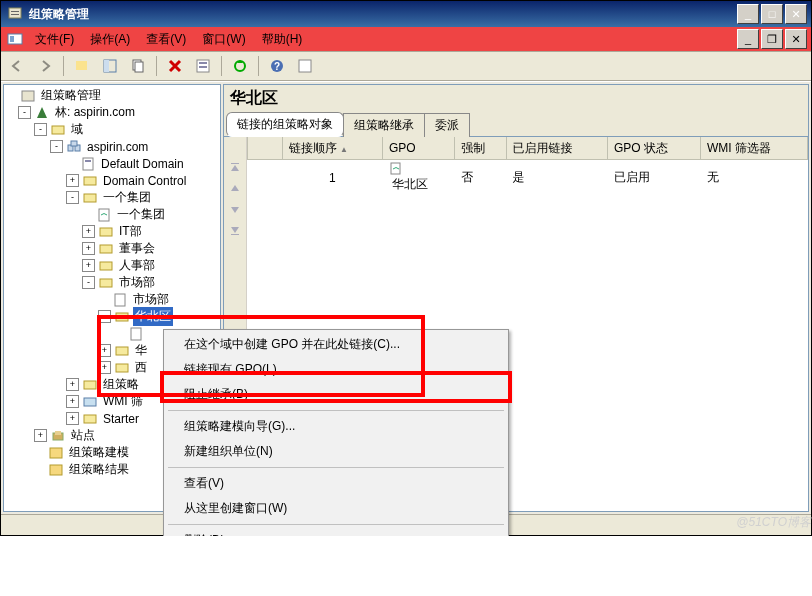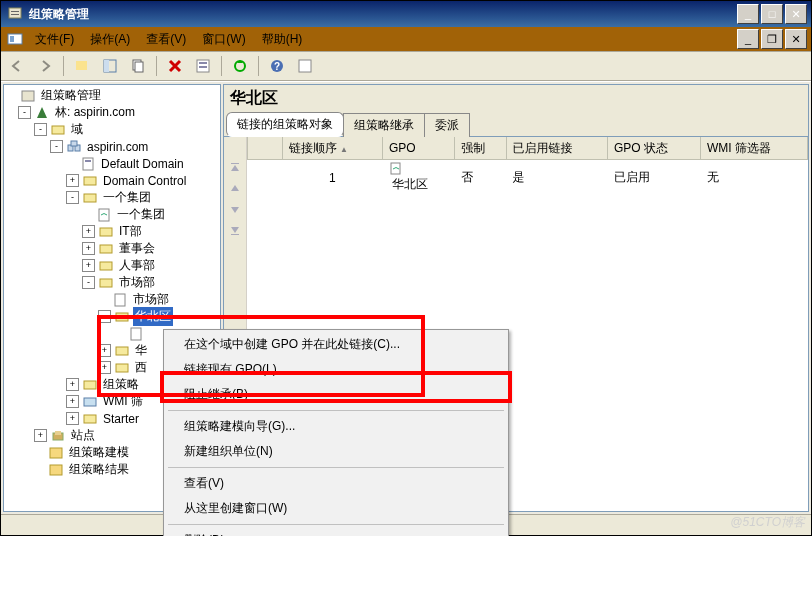--- a/index.html
+++ b/index.html
@@ -2,21 +2,21 @@
 <html><head>
 <meta charset="utf-8">
 <style>
 html,body{margin:0;padding:0;font-family:"Microsoft YaHei","SimSun",Tahoma,sans-serif;font-size:12px;background:#fff;color:#000;}
 .window{width:812px;height:536px;border:1px solid #000;box-sizing:border-box;display:flex;flex-direction:column;position:relative;background:#eceae0;}
 .titlebar{height:26px;background:linear-gradient(#0a246a,#3a6ea5);color:#fff;display:flex;align-items:center;padding:0 2px;}
 .titlebar .t-icon{width:16px;height:16px;margin:0 4px;display:inline-block;}
 .titlebar .t-title{flex:1;font-weight:bold;padding-left:2px;}
 .win-btns{display:flex;gap:2px;margin-right:2px;}
 .win-btn{width:20px;height:18px;background:#d4d0c8;border:1px solid #fff;border-right-color:#404040;border-bottom-color:#404040;display:flex;align-items:center;justify-content:center;font-family:Arial;font-size:11px;}
-.menubar{height:24px;display:flex;align-items:center;background:#a16207;border-bottom:1px solid #aca899;padding-left:2px;}
+.menubar{height:24px;display:flex;align-items:center;background:#ef4444;border-bottom:1px solid #aca899;padding-left:2px;}
 .menubar .m-icon{width:16px;height:16px;margin:0 4px;}
 .menubar .menu-item{padding:3px 8px;}
 .mdi-btns{margin-left:auto;display:flex;gap:2px;margin-right:4px;}
 .toolbar{height:28px;display:flex;align-items:center;background:#ece9d8;border-bottom:1px solid #aca899;padding:0 4px;gap:4px;}
 .toolbar .sep{width:1px;height:20px;background:#aca899;margin:0 2px;}
 .tb-btn{width:22px;height:22px;display:flex;align-items:center;justify-content:center;border:1px solid transparent;}
 .tb-btn.disabled{opacity:.4;}
 .content{flex:1;display:flex;min-height:0;border-top:1px solid #fff;}
 .left-pane{width:218px;background:#fff;border:1px solid #7f9db9;margin:2px;overflow:auto;box-sizing:border-box;position:relative;}
 .tree{padding:2px 0 2px 2px;}
@@ -45,21 +45,21 @@
 .statusbar{height:20px;background:#ece9d8;border-top:1px solid #aca899;}
 
 .context-menu{position:absolute;left:162px;top:328px;width:340px;background:#f1f1f1;border:1px solid #979797;box-shadow:2px 2px 3px rgba(0,0,0,.3);z-index:50;padding:2px;}
 .context-menu .cm-item{padding:4px 18px;white-space:nowrap;}
 .context-menu .cm-sep{height:1px;background:#c0c0c0;margin:3px 2px;}
 
 .hl-box{position:absolute;border:4px solid #ff0000;z-index:60;pointer-events:none;}
 .hl1{left:96px;top:314px;width:320px;height:74px;}
 .hl2{left:159px;top:370px;width:344px;height:24px;}
 
-.watermark{position:absolute;right:6px;bottom:4px;color:#d0d0d0;font-style:italic;font-size:12px;}
+.watermark{position:absolute;right:0;bottom:4px;color:#d0d0d0;font-style:italic;font-size:12px;}
 
 svg{display:block;}
 </style>
 </head>
 <body>
 
 <div class="window">
 
   <div class="titlebar">
     <span class="t-icon">

